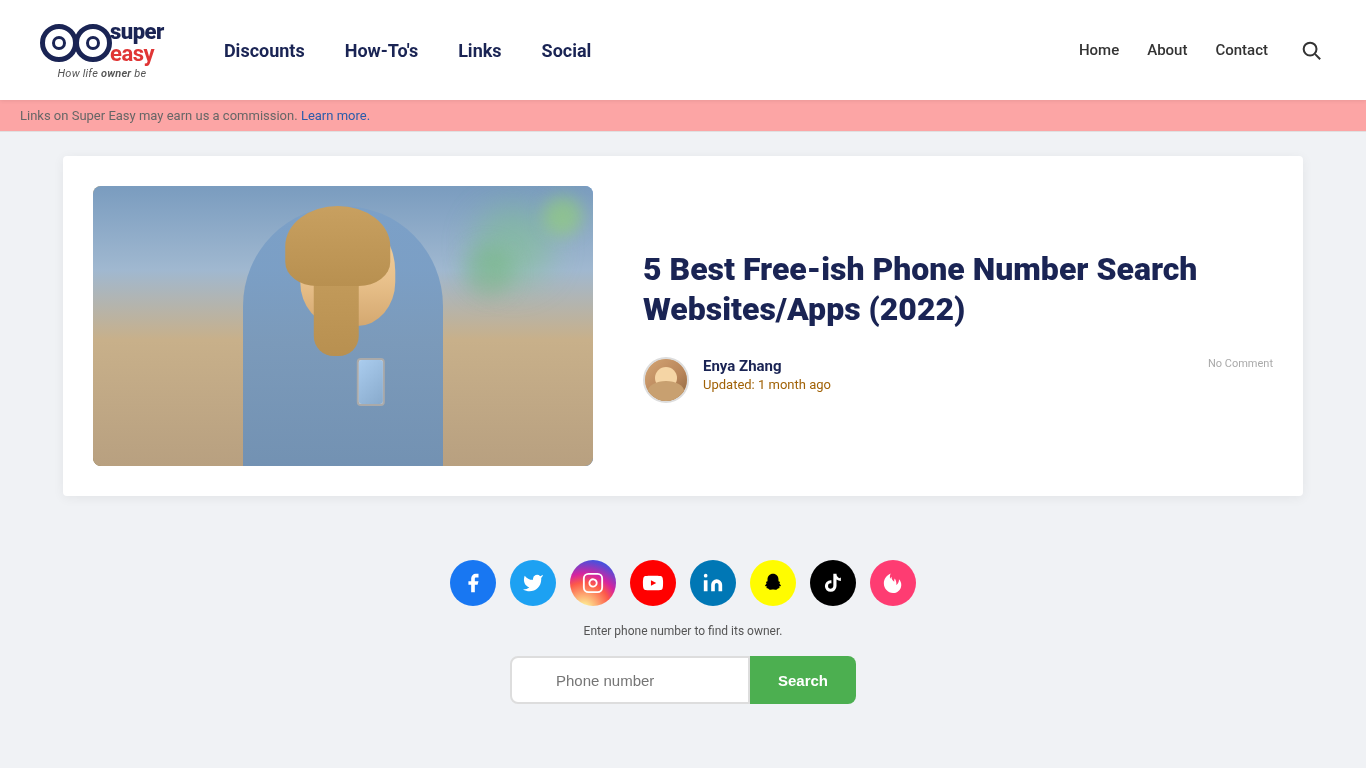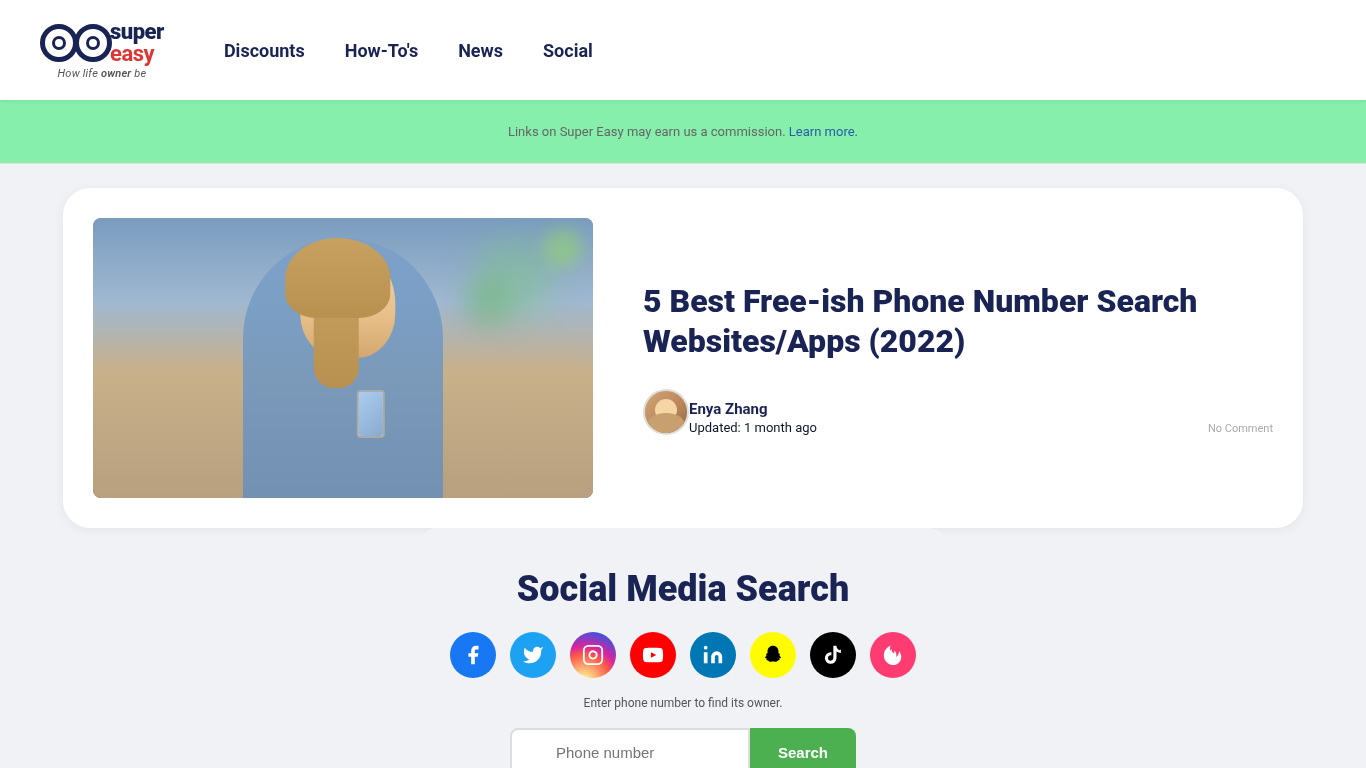--- a/index.html
+++ b/index.html
@@ -117,48 +117,49 @@
     .search-svg {
       width: 22px;
       height: 22px;
       stroke: #333;
       stroke-width: 2.2;
       fill: none;
     }
 
     
     .commission-bar {
-      background: #86efac;
-      text-align: center;
-      padding: 24px 20px;
+      background: #fca5a5;
+      text-align: left;
+      padding: 8px 20px;
       font-size: 13px;
       color: #666;
       border-bottom: 1px solid #e0e0e0;
     }
     .commission-bar a {
       color: #2a5caa;
       text-decoration: none;
     }
 
     
     .content-area {
       max-width: 1300px;
       margin: 24px auto;
       padding: 0 30px;
     }
 
     
     .article-card {
       background: #fff;
-      border-radius: 27px;
+      border-radius: 4px;
       padding: 30px;
       display: flex;
       align-items: center;
       gap: 50px;
       box-shadow: 0 2px 12px rgba(0,0,0,0.06);
+      margin-bottom: 24px;
     }
     .article-image {
       width: 500px;
       height: 280px;
       border-radius: 8px;
       overflow: hidden;
       flex-shrink: 0;
       background: linear-gradient(135deg, #c9a96e 0%, #8b6914 30%, #5a8fd6 60%, #a0c4f0 80%, #3a7ac8 100%);
       position: relative;
     }
@@ -168,42 +169,43 @@
     }
     .article-title {
       font-size: 32px;
       font-weight: 900;
       color: #1a2454;
       line-height: 1.25;
       margin-bottom: 28px;
     }
     .author-row {
       display: flex;
-      align-items: flex-end;
+      align-items: flex-start;
+      gap: 14px;
     }
     .author-avatar {
       width: 46px;
       height: 46px;
       border-radius: 50%;
       background: linear-gradient(135deg, #d4a574, #c0875a);
       overflow: hidden;
       flex-shrink: 0;
       border: 2px solid #ddd;
     }
     .author-info {
       flex: 1;
     }
     .author-name {
       font-size: 15px;
       font-weight: 700;
       color: #1a2454;
     }
     .author-updated {
       font-size: 13px;
-      color: #0f172a;
+      color: #a16207;
       margin-top: 2px;
     }
     .no-comment {
       font-size: 11px;
       color: #aaa;
       margin-left: auto;
     }
 
     
     .social-card {
@@ -316,24 +318,35 @@
       </div>
     </div>
     <div class="logo-tagline">
       <span>How life </span><span style="font-style:italic;font-weight:600;color:#555;">owner</span><span> be</span>
     </div>
   </a>
 
   <nav class="main-nav">
     <a href="#">Discounts</a>
     <a href="#">How-To's</a>
-    <a href="#">News</a>
+    <a href="#">Links</a>
     <a href="#">Social</a>
   </nav>
 
+  <nav class="right-nav">
+    <a href="#">Home</a>
+    <a href="#">About</a>
+    <a href="#">Contact</a>
+    <button class="search-icon-btn" aria-label="Search">
+      <svg class="search-svg" viewBox="0 0 24 24">
+        <circle cx="11" cy="11" r="7"></circle>
+        <line x1="16.5" y1="16.5" x2="22" y2="22"></line>
+      </svg>
+    </button>
+  </nav>
 </header>
 
 <div class="commission-bar">
   <span>Links on Super Easy may earn us a commission.</span>
   <a href="#">Learn more.</a>
 </div>
 
 <div class="content-area">
 
   <div class="article-card">
@@ -373,21 +386,20 @@
           <div class="author-name">Enya Zhang</div>
           <div class="author-updated">Updated: 1 month ago</div>
         </div>
         <div class="no-comment">No Comment</div>
       </div>
     </div>
   </div>
 
   <div style="display:flex;justify-content:center;">
     <div class="social-card">
-      <h2 class="social-title">Social Media Search</h2>
 
       <div class="social-icons-row">
         <button class="social-icon-btn si-facebook" aria-label="Facebook">
           <svg width="22" height="22" viewBox="0 0 24 24" fill="white">
               <path d="M18 2h-3a5 5 0 0 0-5 5v3H7v4h3v8h4v-8h3l1-4h-4V7a1 1 0 0 1 1-1h3z"></path>
             </svg>
         </button>
         <button class="social-icon-btn si-twitter" aria-label="Twitter">
           <svg width="22" height="22" viewBox="0 0 24 24" fill="white">
               <path d="M23 3a10.9 10.9 0 0 1-3.14 1.53 4.48 4.48 0 0 0-7.86 3v1A10.66 10.66 0 0 1 3 4s-4 9 5 13a11.64 11.64 0 0 1-7 2c9 5 20 0 20-11.5a4.5 4.5 0 0 0-.08-.83A7.72 7.72 0 0 0 23 3z"></path>

